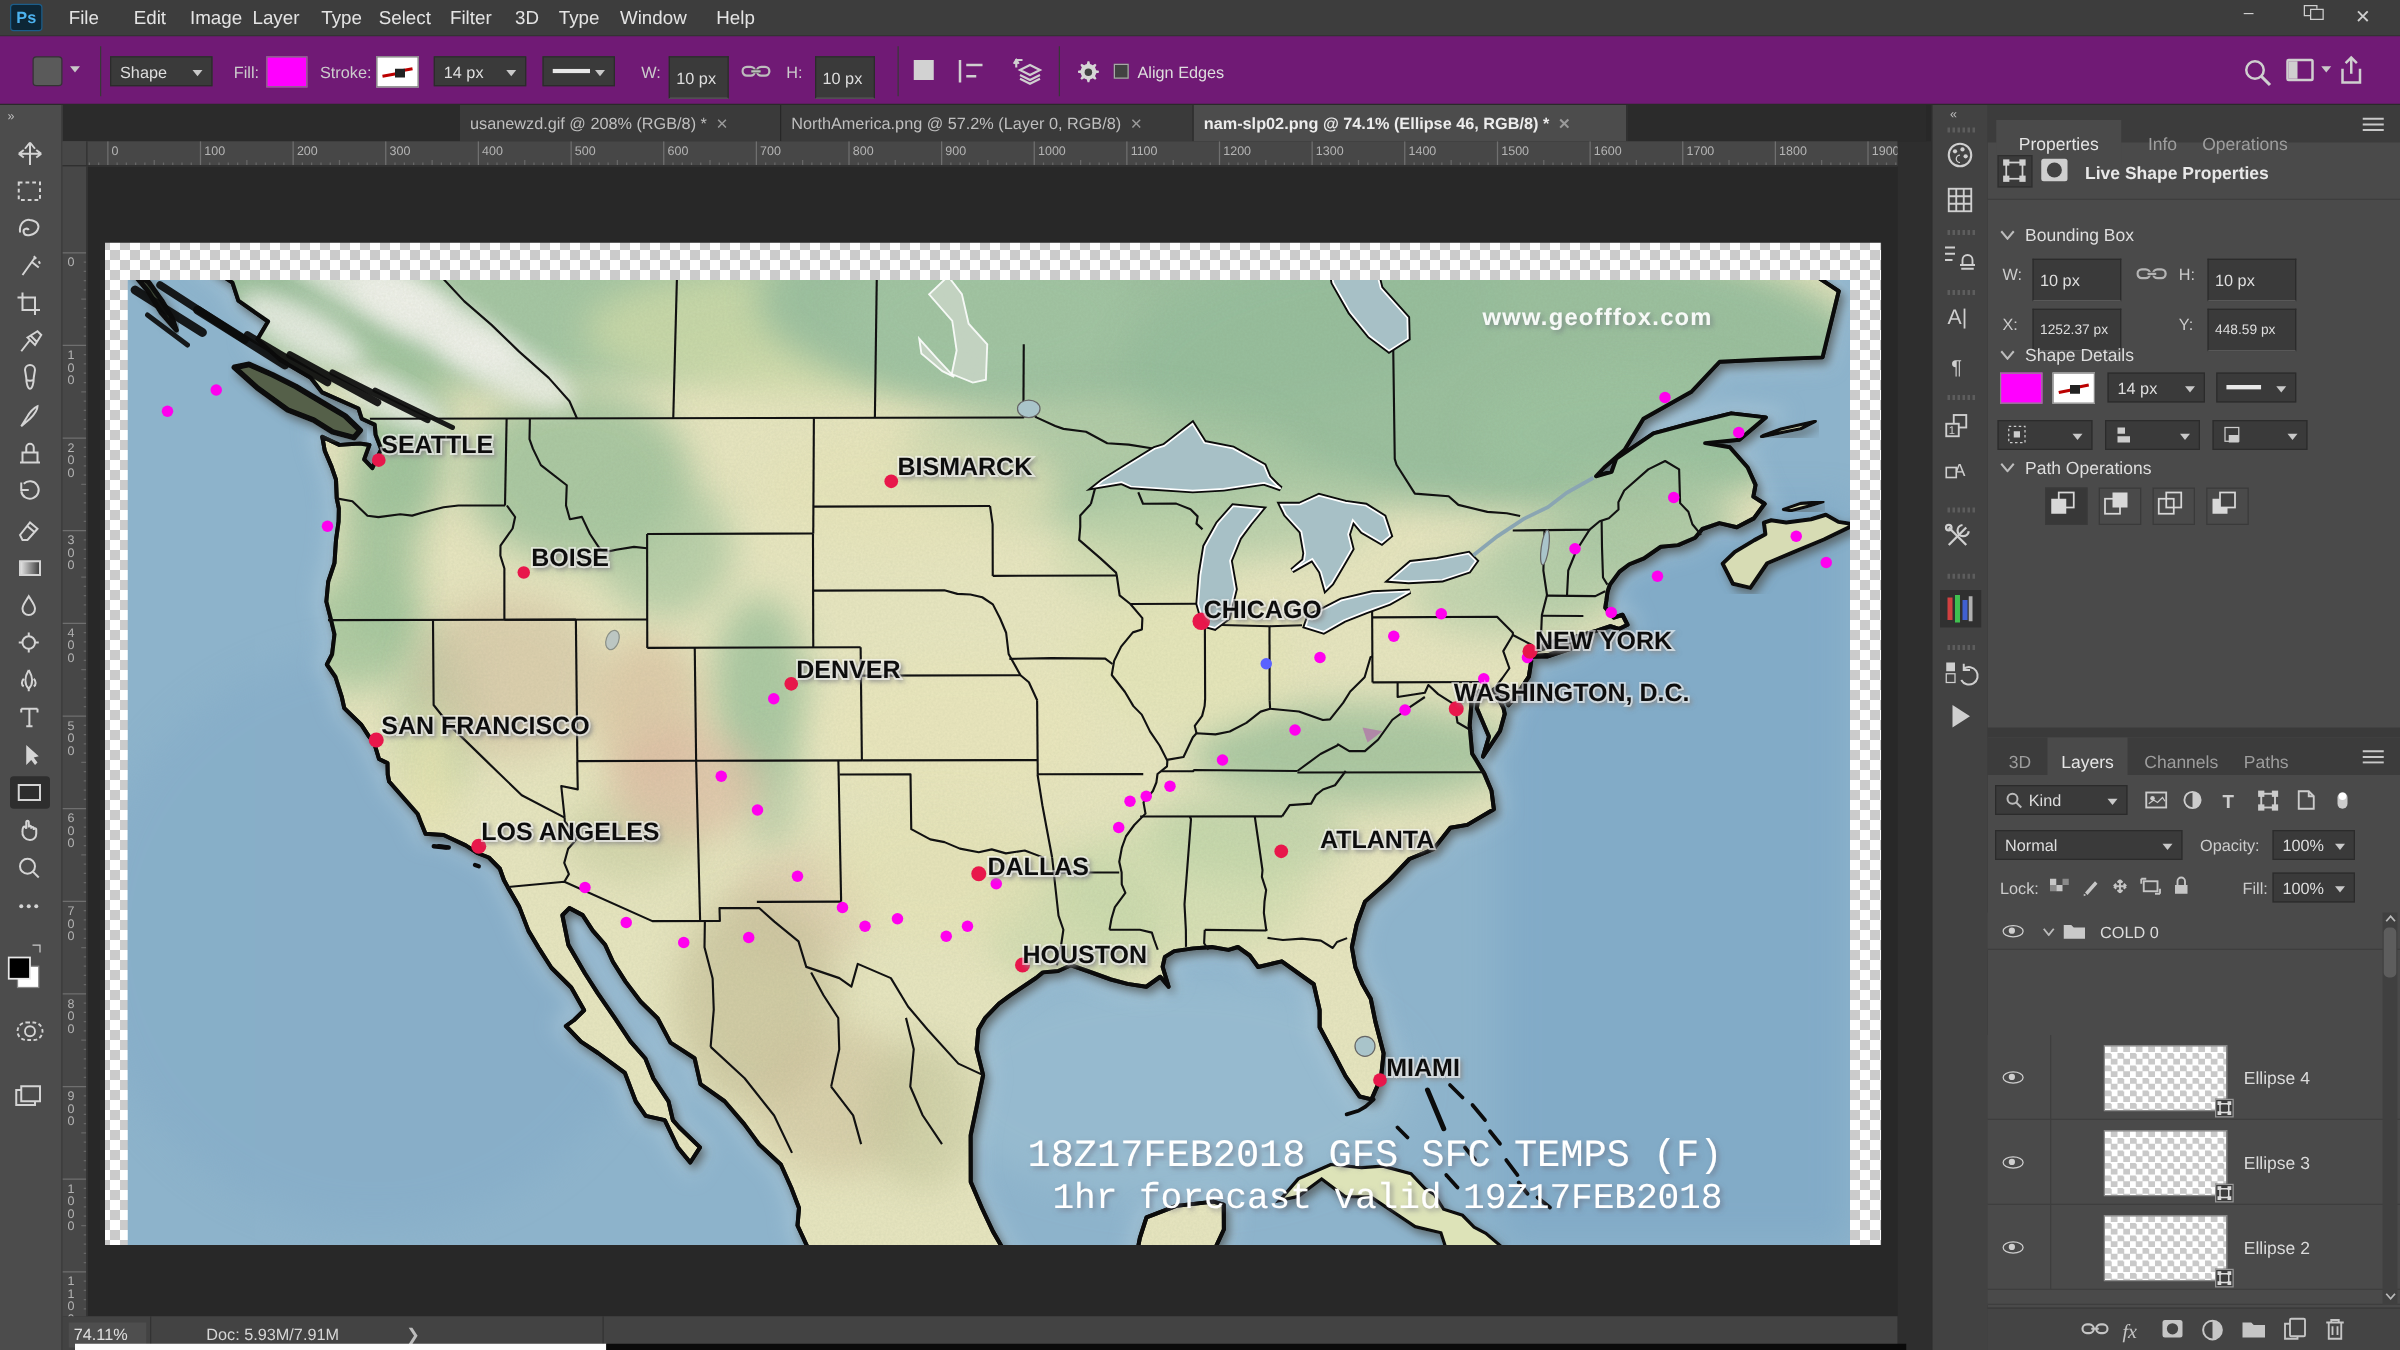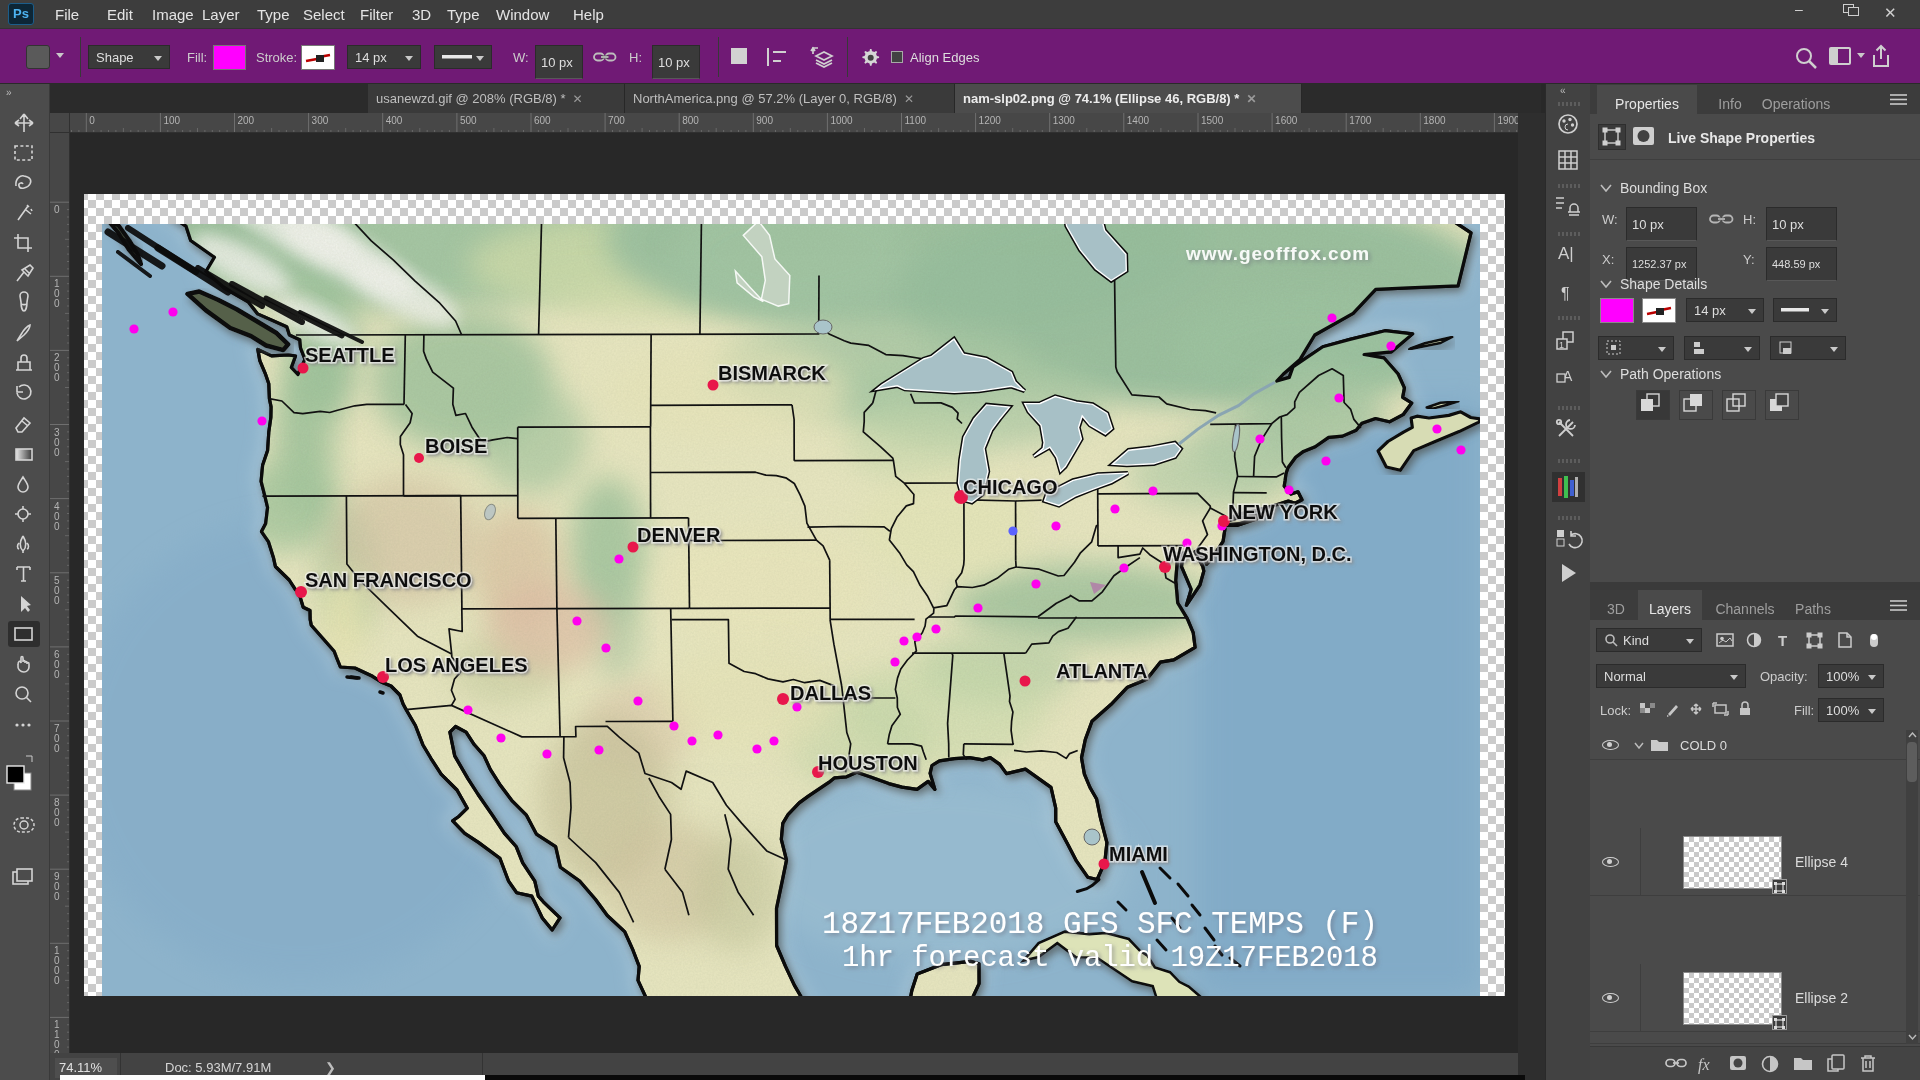--- a/index.html
+++ b/index.html
@@ -20,21 +20,21 @@
 #rightstrip{left:1545px;top:84px;width:45px;height:996px;background:#424242;border-left:1px solid #2a2a2a;z-index:20}
 #panels{left:1590px;top:84px;width:330px;height:996px;background:#4a4a4a;z-index:20}
 #statusbar{left:50px;top:1053px;width:1468px;height:27px;background:#434343;color:#d6d6d6;font-size:13px;z-index:21}
 .field{background:#3a3a3a;border:1px solid #2b2b2b;border-bottom-color:#585858;color:#dedede;
  font-size:13px;display:flex;align-items:center;padding:16px 5px;position:absolute;height:32px;white-space:nowrap;overflow:hidden}
 .combo{background:#3a3a3a;border:1px solid #2b2b2b;color:#dedede;font-size:13px;display:flex;
  align-items:center;padding:0 7px;position:absolute;height:24px}
 .chev{width:0;height:0;border-left:4px solid transparent;border-right:4px solid transparent;
  border-top:5px solid #c9c9c9;position:absolute;right:7px;top:10px}
 .lbl{position:absolute;color:#cccccc;font-size:13px}
-.ptab{position:absolute;top:1px;height:36px;padding-top:11px;font-size:14px;color:#9e9e9e;text-align:center}
+.ptab{position:absolute;top:12px;height:36px;padding-top:11px;font-size:14px;color:#9e9e9e;text-align:center}
 .ptab.active{background:#4a4a4a;color:#e6e6e6}
 .eye{position:absolute;width:17px;height:10px;border:1.5px solid #cfcfcf;border-radius:50%}
 .eye:after{content:"";position:absolute;left:4.2px;top:1.2px;width:5px;height:5px;border-radius:50%;background:#cfcfcf}
 .lrow{position:absolute;left:0;width:330px;border-bottom:1px solid #3e3e3e;background:#4a4a4a}
 .thumb{position:absolute;left:93px;top:8px;width:99px;height:53px;background:
  repeating-conic-gradient(#c9c9c9 0 25%,#ffffff 0 50%) 0 0/10px 10px;border:1px solid #8a8a8a}
 .badge{position:absolute;right:-6px;bottom:-6px;width:15px;height:15px;background:#3c3c3c;border:1px solid #999}
 .lname{position:absolute;left:205px;top:26px;font-size:14px;color:#dcdcdc}
 </style></head>
 <body>
@@ -1248,20 +1248,36 @@
             <g fill="#ddd">
               <rect x="1" y="1" width="3" height="3"></rect>
               <rect x="9" y="1" width="3" height="3"></rect>
               <rect x="1" y="9" width="3" height="3"></rect>
               <rect x="9" y="9" width="3" height="3"></rect>
             </g>
           </svg></div>
       </div>
       <div class="lname">Ellipse 4</div>
     </div>
+    <div class="lrow" style="top:812px;height:68px">
+      <div class="eye" style="left:12px;top:29px"></div>
+      <div class="abs" style="left:50px;top:0;width:1px;height:68px;background:#3e3e3e"></div>
+      <div class="thumb">
+        <div class="badge"><svg width="13" height="13">
+            <rect x="3" y="3" width="7" height="7" fill="none" stroke="#ddd" stroke-width="1.2"></rect>
+            <g fill="#ddd">
+              <rect x="1" y="1" width="3" height="3"></rect>
+              <rect x="9" y="1" width="3" height="3"></rect>
+              <rect x="1" y="9" width="3" height="3"></rect>
+              <rect x="9" y="9" width="3" height="3"></rect>
+            </g>
+          </svg></div>
+      </div>
+      <div class="lname">Ellipse 3</div>
+    </div>
     <div class="lrow" style="top:880px;height:68px">
       <div class="eye" style="left:12px;top:29px"></div>
       <div class="abs" style="left:50px;top:0;width:1px;height:68px;background:#3e3e3e"></div>
       <div class="thumb">
         <div class="badge"><svg width="13" height="13">
             <rect x="3" y="3" width="7" height="7" fill="none" stroke="#ddd" stroke-width="1.2"></rect>
             <g fill="#ddd">
               <rect x="1" y="1" width="3" height="3"></rect>
               <rect x="9" y="1" width="3" height="3"></rect>
               <rect x="1" y="9" width="3" height="3"></rect>

